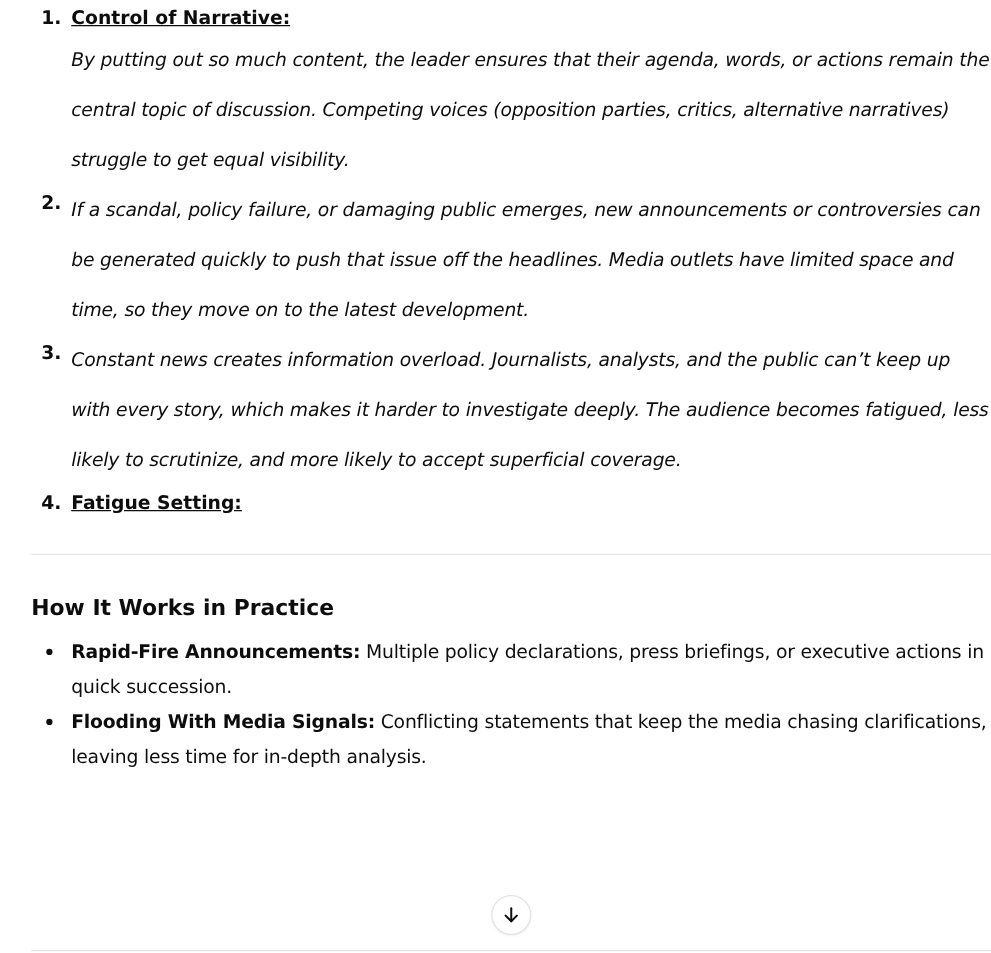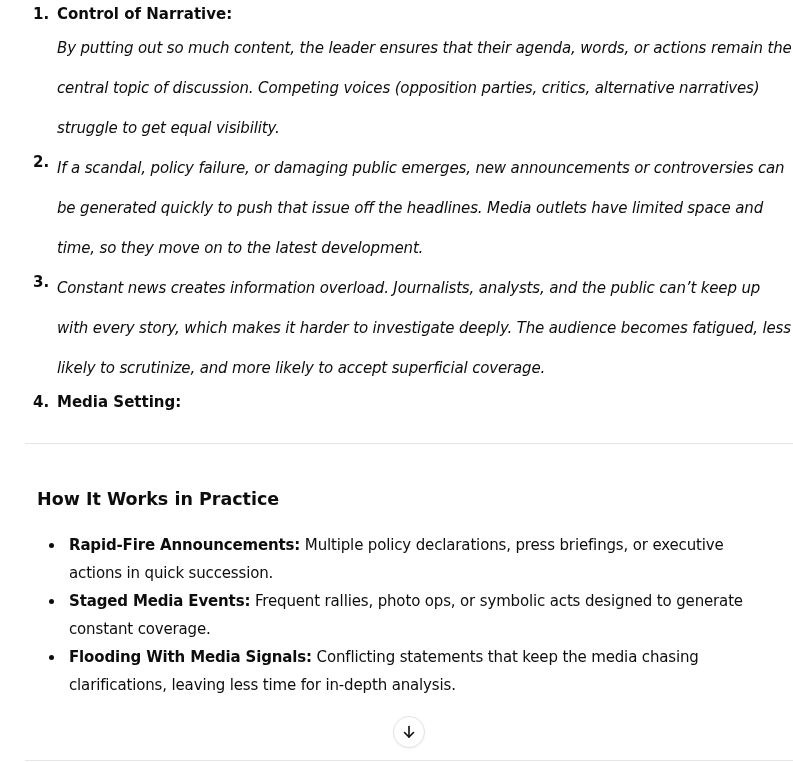--- a/index.html
+++ b/index.html
@@ -6,29 +6,29 @@
   body {
     width: 793px; height: 762px; overflow: hidden; position: relative;
     font-family: "DejaVu Sans", "Liberation Sans", sans-serif;
     color: #0d0d0d;
     font-size: 15px;
   }
   .content { position: absolute; left: 25px; top: 0; width: 768px; }
   ol.numbered { margin: 0; padding: 0; list-style: none; }
   ol.numbered li { position: relative; padding-left: 32px; }
   .num { position: absolute; left: 8px; top: 0; font-weight: bold; line-height: 28px; }
-  .item-title { font-weight: bold; line-height: 28px; display: block; }
+  .item-title { font-weight: bold; line-height: 28px; display: block; text-decoration: underline; }
   .item-body { line-height: 40px; display: block; letter-spacing: -0.15px; font-style: italic; }
   .divider { height: 1px; background: #e5e5e5; width: 768px; }
   .divider.top { margin-top: 27px; }
   h3.section {
-    font-size: 17.5px; font-weight: bold; margin: 12px; line-height: 26px;
+    font-size: 17.5px; font-weight: bold; margin: 0; line-height: 26px;
     padding-top: 30px; padding-bottom: 7px;
   }
-  ul.bullets { margin: 12px; padding: 0; list-style: none; }
+  ul.bullets { margin: 0; padding: 0; list-style: none; }
   ul.bullets li { position: relative; padding-left: 32px; line-height: 28px; letter-spacing: -0.15px; }
   .dot { position: absolute; left: 12px; top: 12px; width: 5px; height: 5px; border-radius: 50%; background: #0d0d0d; }
   .bold { font-weight: bold; }
   .scroll-btn {
     position: absolute; left: 393px; top: 716px; width: 30px; height: 30px;
     border: 1px solid #e3e3e3; border-radius: 50%; background: #fff;
     display: flex; align-items: center; justify-content: center;
     box-shadow: 0 1px 2px rgba(0,0,0,0.05);
     cursor: pointer;
   }
@@ -47,36 +47,32 @@
     <li>
       <span class="num">2.</span>
       <span class="item-body">If a scandal, policy failure, or damaging public emerges, new announcements or controversies can be generated quickly to push that issue off the headlines. Media outlets have limited space and time, so they move on to the latest development.</span>
     </li>
     <li>
       <span class="num">3.</span>
       <span class="item-body">Constant news creates information overload. Journalists, analysts, and the public can’t keep up with every story, which makes it harder to investigate deeply. The audience becomes fatigued, less likely to scrutinize, and more likely to accept superficial coverage.</span>
     </li>
     <li>
       <span class="num">4.</span>
-      <span class="item-title">Media Setting:</span>
+      <span class="item-title">Fatigue Setting:</span>
     </li>
   </ol>
 
   <div class="divider top"></div>
 
   <h3 class="section">How It Works in Practice</h3>
 
   <ul class="bullets">
     <li>
       <span class="dot"></span>
       <span class="bold">Rapid-Fire Announcements:</span><span> Multiple policy declarations, press briefings, or executive actions in quick succession.</span>
-    </li>
-    <li>
-      <span class="dot"></span>
-      <span class="bold">Staged Media Events:</span><span> Frequent rallies, photo ops, or symbolic acts designed to generate constant coverage.</span>
     </li>
     <li>
       <span class="dot"></span>
       <span class="bold">Flooding With Media Signals:</span><span> Conflicting statements that keep the media chasing clarifications, leaving less time for in-depth analysis.</span>
     </li>
   </ul>
 </div>
 
 <div class="scroll-btn">
   <svg width="16" height="16" viewBox="0 0 16 16" fill="none" stroke="#0d0d0d" stroke-width="1.6" stroke-linecap="round" stroke-linejoin="round">

